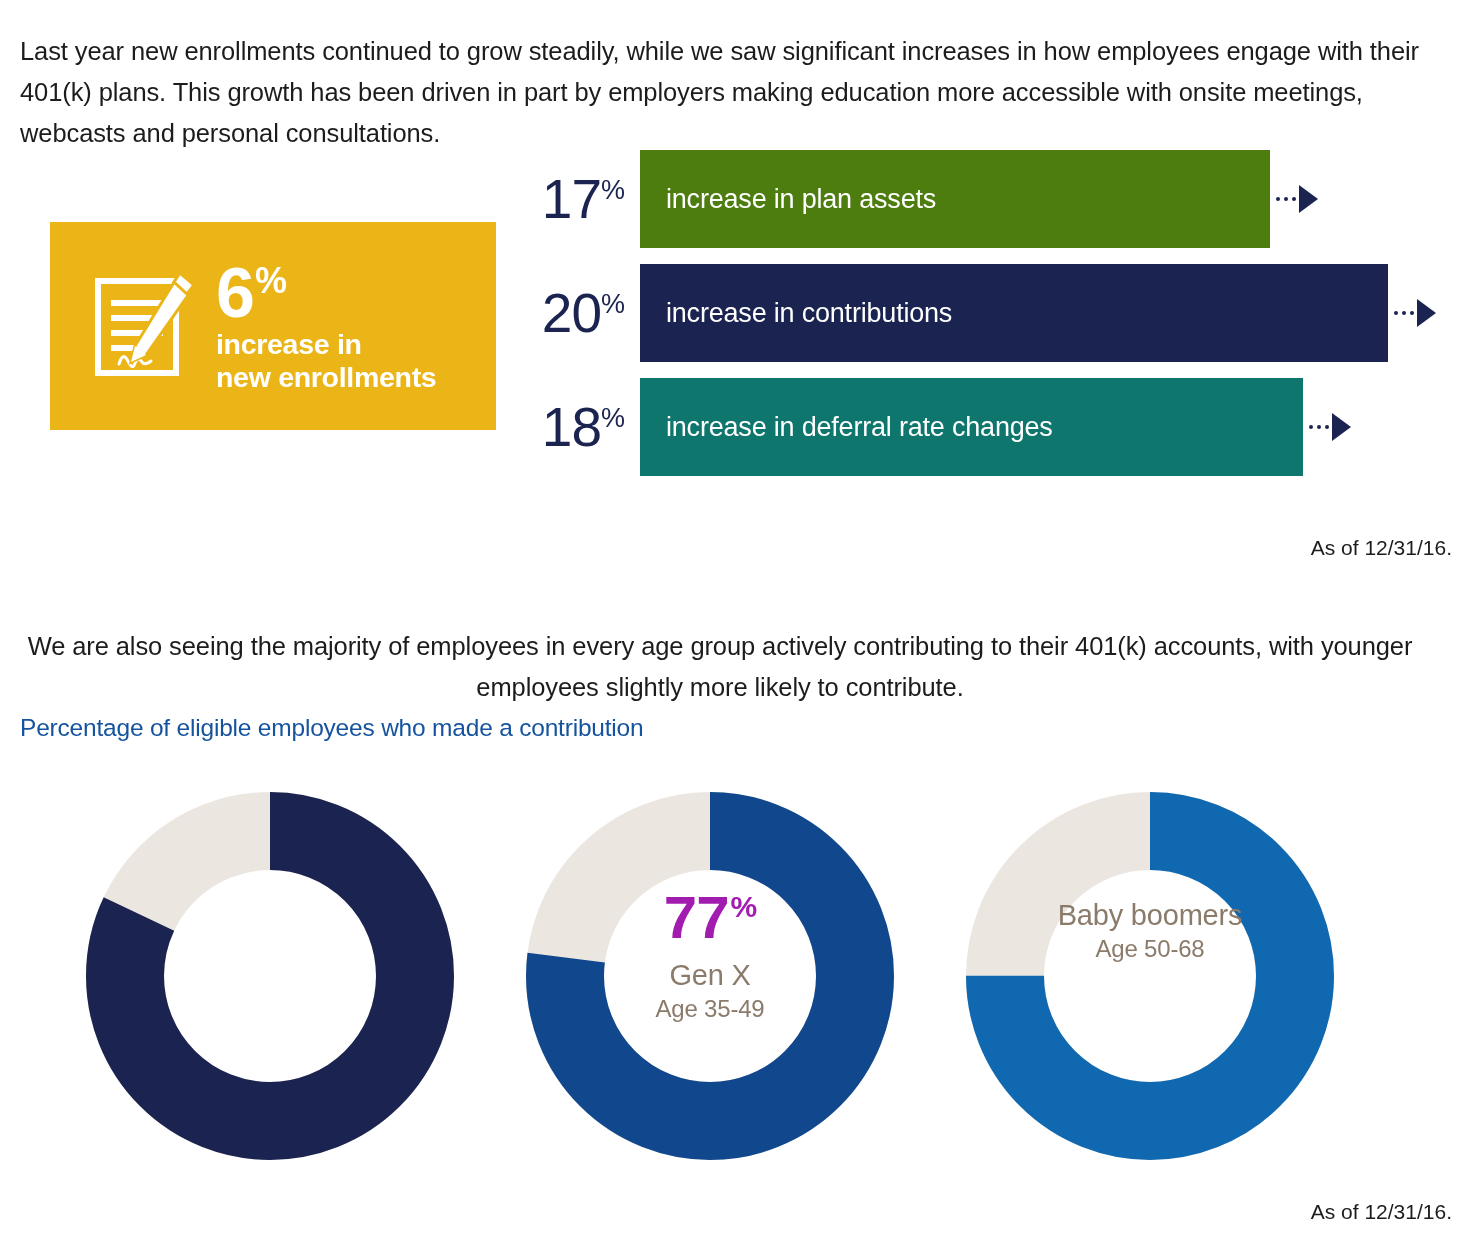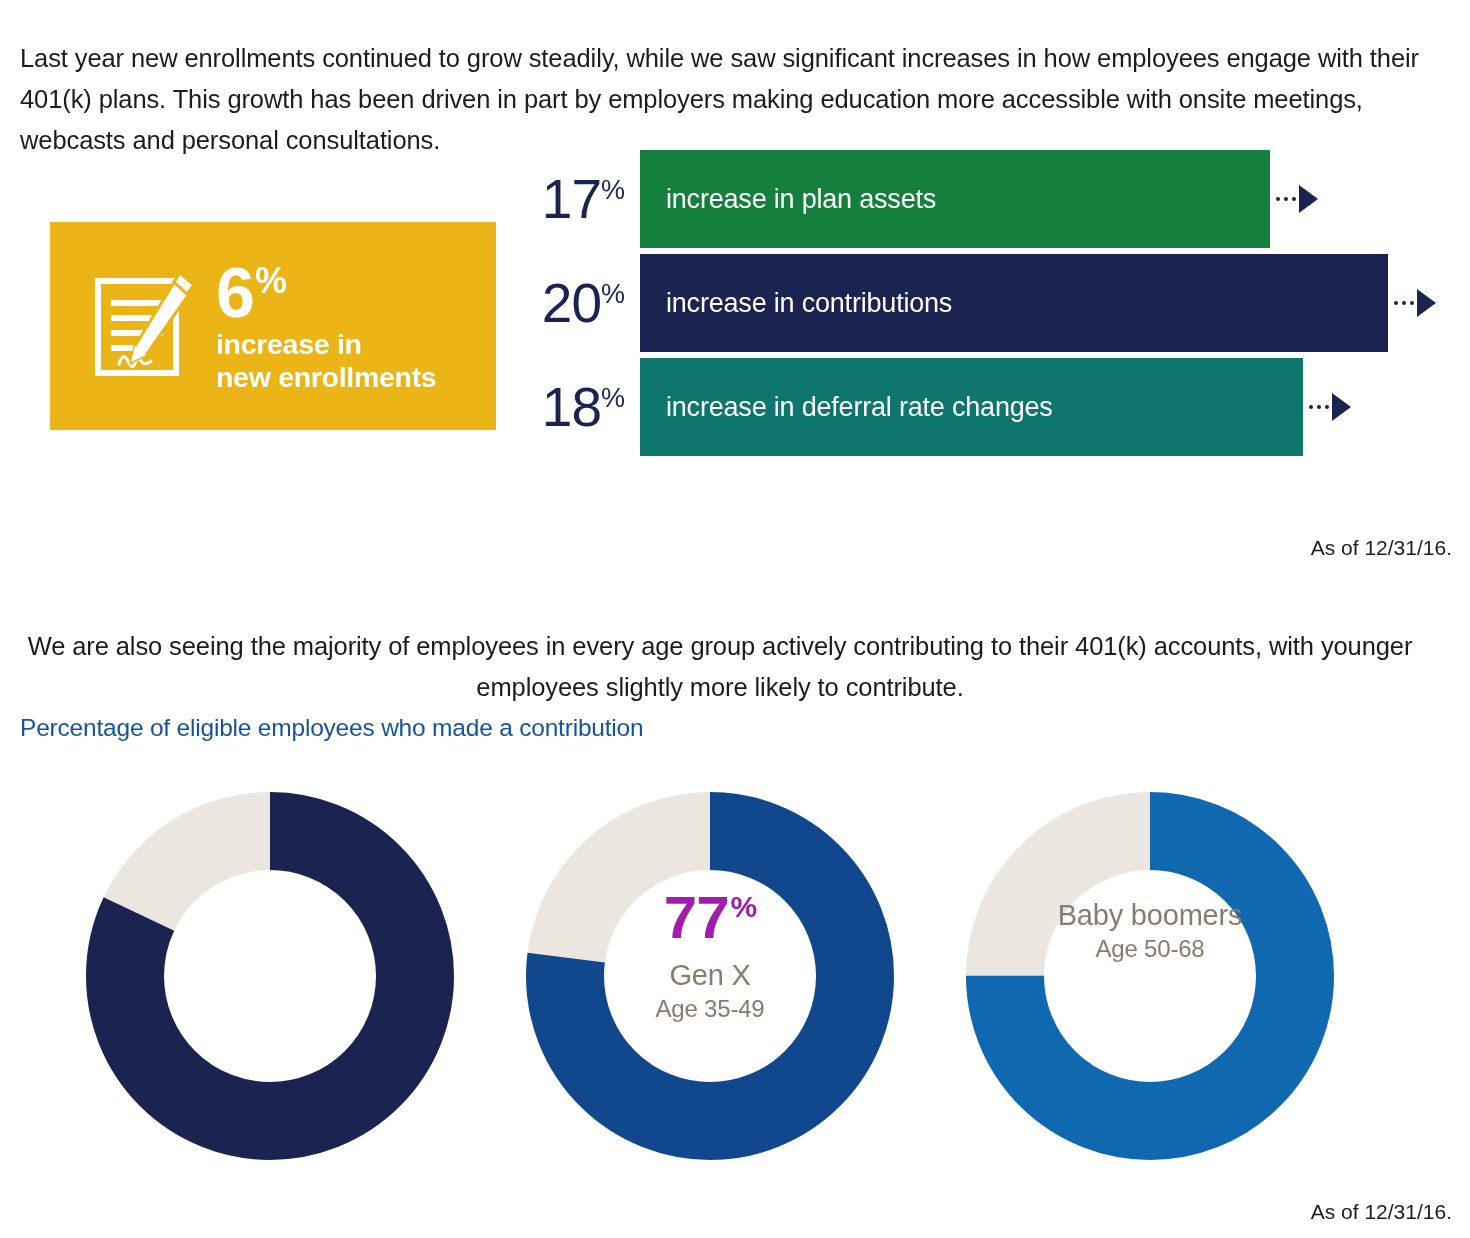--- a/index.html
+++ b/index.html
@@ -17,21 +17,21 @@
   }
 
   
   .para {
     position: absolute;
     font-size: 25.5px;
     line-height: 41px;
     color: #1c1c1c;
     letter-spacing: -0.1px;
   }
-  #intro-paragraph { left: 20px; top: 12px; width: 1420px; }
+  #intro-paragraph { left: 20px; top: 5px; width: 1420px; }
   #second-paragraph { left: 20px; top: 600px; width: 1400px; text-align: center; }
 
   
   #enrollment-callout {
     position: absolute;
     left: 50px;
     top: 222px;
     width: 446px;
     height: 208px;
     background: #ebb518;
@@ -73,21 +73,21 @@
 
   
   #stat-bars {
     position: absolute;
     left: 528px;
     top: 150px;
   }
   .stat-row {
     position: relative;
     height: 98px;
-    margin-bottom: 6px;
+    margin-bottom: 16px;
     display: flex;
     align-items: center;
   }
   .stat-pct {
     width: 112px;
     flex: 0 0 auto;
     text-align: right;
     padding-right: 16px;
     box-sizing: border-box;
     color: #1b2450;
@@ -245,21 +245,21 @@
       <span>increase in</span><br>
       <span>new enrollments</span>
     </span>
   </span>
 </div>
 
 <div id="stat-bars">
 
   <div class="stat-row">
     <div class="stat-pct"><span>17</span><sup>%</sup></div>
-    <div class="stat-bar" style="width: 630px; background: #15803d;">
+    <div class="stat-bar" style="width: 630px; background: #4d7c0f;">
       <span class="stat-bar-label">increase in plan assets</span>
     </div>
     <div class="arrow-marker">
       <span class="arrow-dots">
           <i></i>
           <i></i>
           <i></i>
         </span>
       <span class="arrow-head"></span>
     </div>

